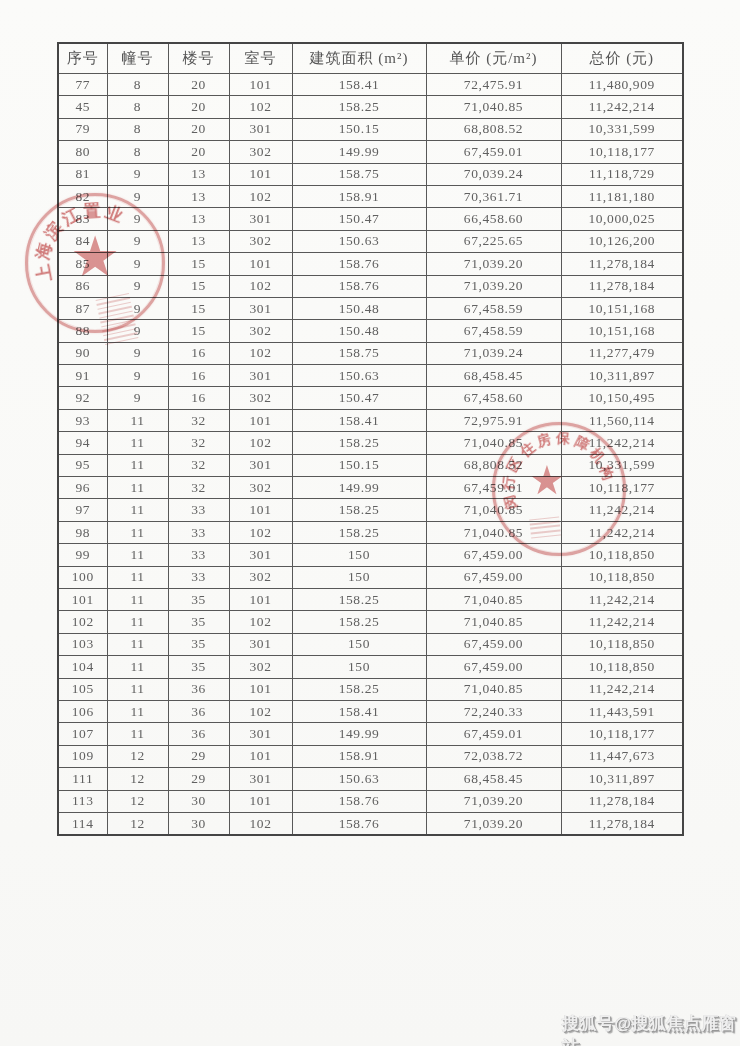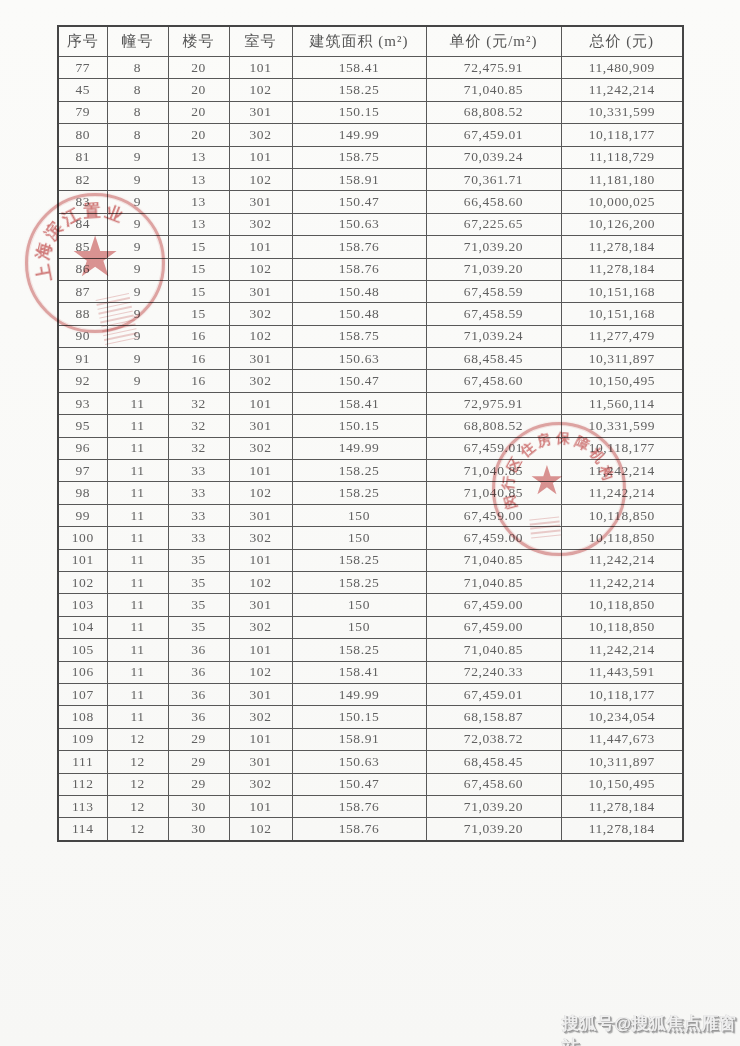--- a/index.html
+++ b/index.html
@@ -5,21 +5,21 @@
   html,body{margin:0;padding:0;}
   body{
     width:740px;height:1046px;position:relative;overflow:hidden;
     background:linear-gradient(180deg,#fbfbf9 0%,#f9f9f7 60%,#f7f7f5 100%);
     font-family:"Liberation Serif","DejaVu Serif",serif;
   }
   .page{position:absolute;inset:0;}
 
   
   table.price{
-    position:absolute;left:57px;top:25px;width:625px;
+    position:absolute;left:57px;top:42px;width:625px;
     border-collapse:collapse;table-layout:fixed;
     border:2px solid #454545;
   }
   table.price th, table.price td{
     border:1px solid #585858;
     text-align:center;vertical-align:middle;
     padding:0;
     color:#616161;
   }
   table.price th{
@@ -231,20 +231,29 @@
         <tr>
           <td>93</td>
           <td>11</td>
           <td>32</td>
           <td>101</td>
           <td>158.41</td>
           <td>72,975.91</td>
           <td>11,560,114</td>
         </tr>
         <tr>
+          <td>94</td>
+          <td>11</td>
+          <td>32</td>
+          <td>102</td>
+          <td>158.25</td>
+          <td>71,040.85</td>
+          <td>11,242,214</td>
+        </tr>
+        <tr>
           <td>95</td>
           <td>11</td>
           <td>32</td>
           <td>301</td>
           <td>150.15</td>
           <td>68,808.52</td>
           <td>10,331,599</td>
         </tr>
         <tr>
           <td>96</td>
@@ -348,54 +357,36 @@
         <tr>
           <td>107</td>
           <td>11</td>
           <td>36</td>
           <td>301</td>
           <td>149.99</td>
           <td>67,459.01</td>
           <td>10,118,177</td>
         </tr>
         <tr>
-          <td>108</td>
-          <td>11</td>
-          <td>36</td>
-          <td>302</td>
-          <td>150.15</td>
-          <td>68,158.87</td>
-          <td>10,234,054</td>
-        </tr>
-        <tr>
           <td>109</td>
           <td>12</td>
           <td>29</td>
           <td>101</td>
           <td>158.91</td>
           <td>72,038.72</td>
           <td>11,447,673</td>
         </tr>
         <tr>
           <td>111</td>
           <td>12</td>
           <td>29</td>
           <td>301</td>
           <td>150.63</td>
           <td>68,458.45</td>
           <td>10,311,897</td>
-        </tr>
-        <tr>
-          <td>112</td>
-          <td>12</td>
-          <td>29</td>
-          <td>302</td>
-          <td>150.47</td>
-          <td>67,458.60</td>
-          <td>10,150,495</td>
         </tr>
         <tr>
           <td>113</td>
           <td>12</td>
           <td>30</td>
           <td>101</td>
           <td>158.76</td>
           <td>71,039.20</td>
           <td>11,278,184</td>
         </tr>

